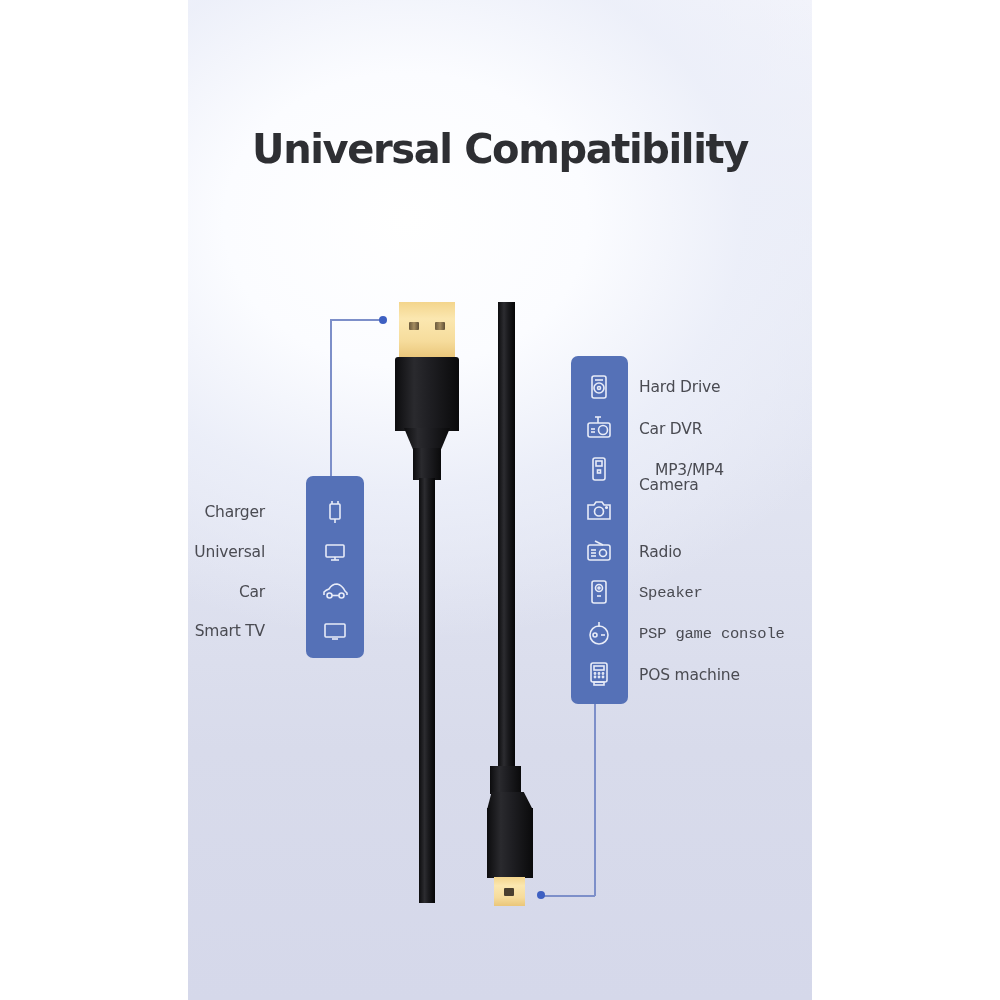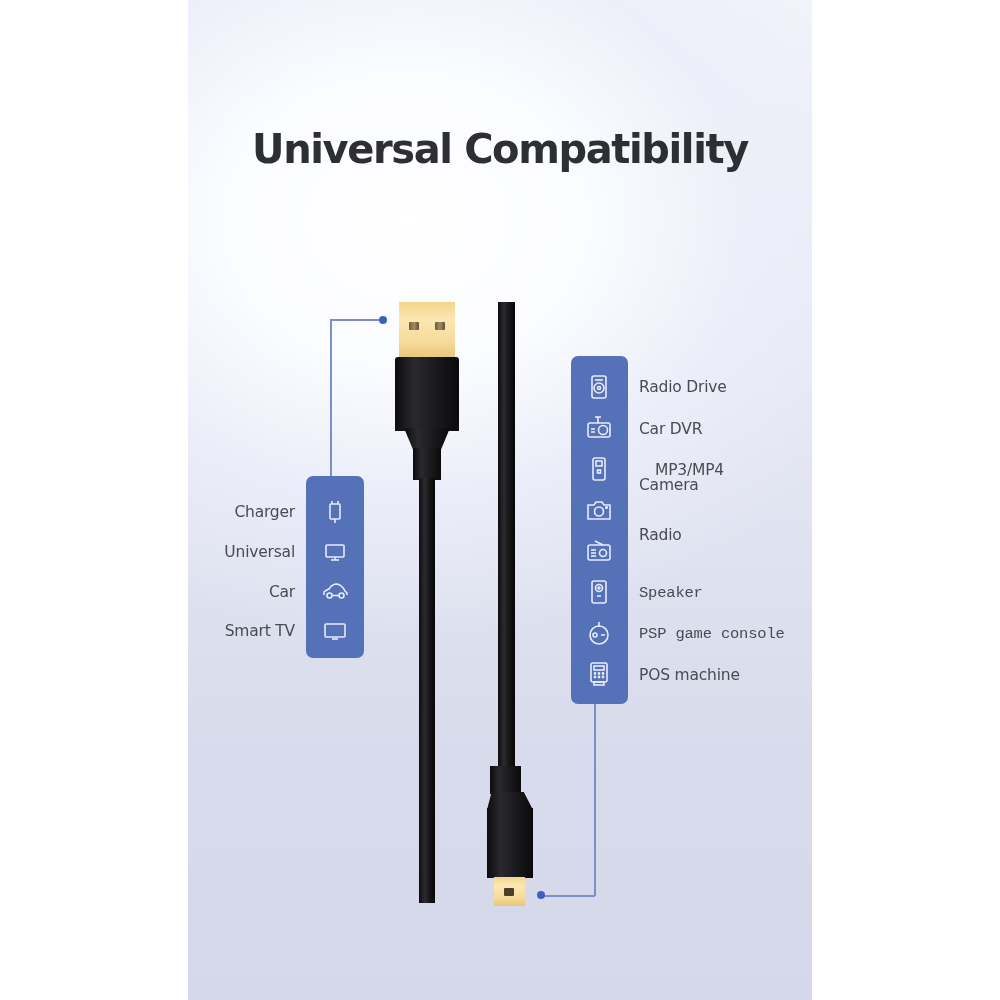--- a/index.html
+++ b/index.html
@@ -7,21 +7,21 @@
   .panel { position:absolute; left:188px; top:0; width:624px; height:1000px;
     background: radial-gradient(ellipse 520px 420px at 35% 22%, #ffffff 0%, #fbfcff 35%, rgba(236,239,249,0.9) 65%, rgba(214,218,236,0) 100%),
                 linear-gradient(180deg, #f3f4fb 0%, #e4e7f3 40%, #d8dbeb 75%, #d5d8ea 100%); }
   .title { position:absolute; left:188px; width:624px; top:118px; text-align:center; font-size:40px; font-weight:bold; color:#2e2f33; letter-spacing:-1.4px; font-family:"DejaVu Sans", sans-serif;margin-top:8px; }
   .box { position:absolute; background:#5571b7; border-radius:7px; }
   .box-left { left:306px; top:476px; width:58px; height:182px; }
   .box-right { left:571px; top:356px; width:57px; height:348px; }
   .icon { position:absolute; width:30px; height:30px; display:flex; align-items:center; justify-content:center; }
   .icon svg { width:28px; height:28px; }
   .label { position:absolute; font-size:15.5px; color:#4a4b52; font-family:"DejaVu Sans", sans-serif; letter-spacing:-0.2px; white-space:nowrap; }
-  .label-left { right:705px; text-align:right; }
+  .label-left { right:735px; text-align:right; }
   .label-right { left:639px; }
   .line { position:absolute; background:#7d8fc9; }
   .dot { position:absolute; width:8px; height:8px; border-radius:50%; background:#3e60c2; }
   .cable { position:absolute; background:linear-gradient(90deg,#0d0d0f 0%,#2c2c30 35%,#1a1a1d 60%,#050506 100%); }
   .gold { position:absolute; background:linear-gradient(180deg,#f3d58c 0%,#fbe7b0 30%,#f6dc9c 70%,#eac679 100%); }
   .slot { position:absolute; background:linear-gradient(90deg,#6b5a3c,#a58d60,#5f4f36); border-radius:1px; }
   .housing { position:absolute; background:linear-gradient(90deg,#0c0c0e 0%,#2a2a2e 30%,#1e1e22 55%,#0a0a0b 100%); }
 </style>
 </head>
 <body>
@@ -95,21 +95,21 @@
 <div class="box box-right"></div>
 
 <div class="icon" style="left:584px; top:372px;">
   <svg viewBox="0 0 28 28" fill="none" stroke="#e8ecf8" stroke-width="1.6">
       <rect x="7" y="3" width="14" height="22" rx="2"></rect>
       <line x1="10" y1="7" x2="18" y2="7"></line>
       <circle cx="14" cy="15" r="5"></circle>
       <circle cx="14" cy="15" r="1.5"></circle>
     </svg>
 </div>
-<div class="label label-right" style="top:378px;">Radio Drive</div>
+<div class="label label-right" style="top:378px;">Hard Drive</div>
 
 <div class="icon" style="left:584px; top:413px;">
   <svg viewBox="0 0 28 28" fill="none" stroke="#e8ecf8" stroke-width="1.6">
       <line x1="10" y1="3" x2="16" y2="3"></line>
       <line x1="13" y1="3" x2="13" y2="9"></line>
       <rect x="3" y="9" width="22" height="14" rx="2"></rect>
       <circle cx="18" cy="16" r="4.5"></circle>
       <line x1="6" y1="15" x2="10" y2="15"></line>
       <line x1="6" y1="18" x2="10" y2="18"></line>
     </svg>
@@ -137,21 +137,21 @@
 <div class="icon" style="left:584px; top:536px;">
   <svg viewBox="0 0 28 28" fill="none" stroke="#e8ecf8" stroke-width="1.6">
       <line x1="10" y1="4" x2="18" y2="8"></line>
       <rect x="3" y="8" width="22" height="15" rx="2"></rect>
       <line x1="6" y1="13" x2="11" y2="13"></line>
       <line x1="6" y1="16" x2="11" y2="16"></line>
       <line x1="6" y1="19" x2="11" y2="19"></line>
       <circle cx="18" cy="16" r="3.5"></circle>
     </svg>
 </div>
-<div class="label label-right" style="top:526px;">Radio</div>
+<div class="label label-right" style="top:543px;">Radio</div>
 
 <div class="icon" style="left:584px; top:577px;">
   <svg viewBox="0 0 28 28" fill="none" stroke="#e8ecf8" stroke-width="1.6">
       <rect x="7" y="3" width="14" height="22" rx="2"></rect>
       <circle cx="14" cy="10" r="3.5"></circle>
       <circle cx="14" cy="10" r="1"></circle>
       <line x1="12" y1="18" x2="16" y2="18"></line>
     </svg>
 </div>
 <div class="label label-right" style="top:584px;font-family:Liberation Mono, monospace;">Speaker</div>

